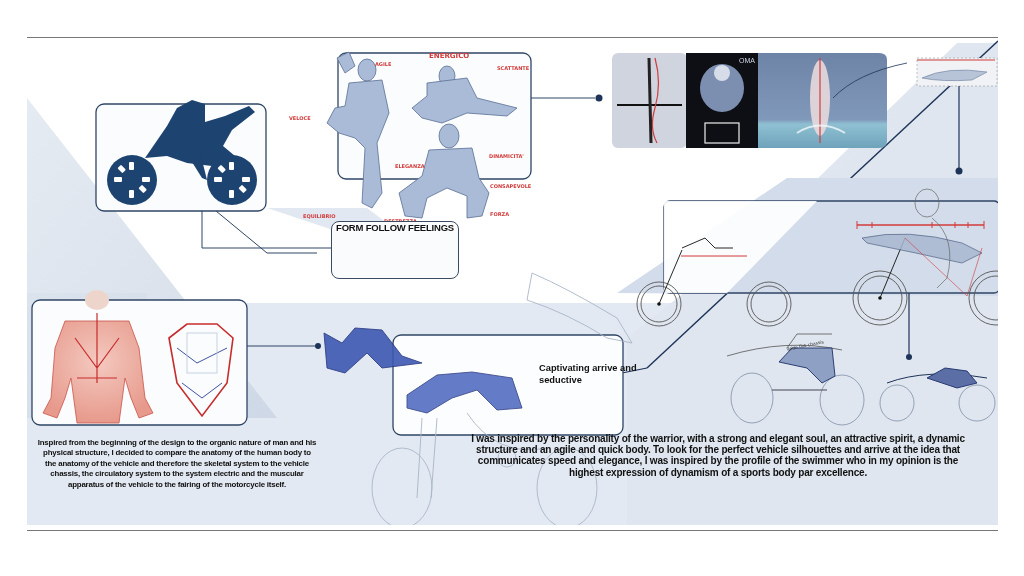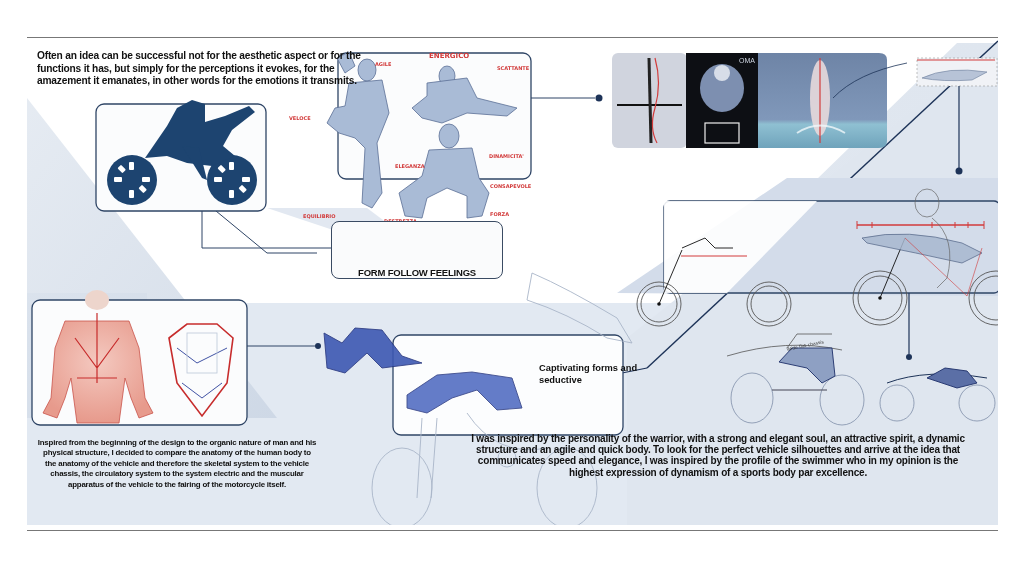--- a/index.html
+++ b/index.html
@@ -9,21 +9,21 @@
   .rule { position: absolute; left: 27px; width: 971px; height: 1px; background: #777; }
   .board { position: absolute; left: 27px; top: 38px; width: 971px; height: 487px; overflow: hidden; background: #ffffff; }
   .bg-svg { position: absolute; left: 0; top: 0; }
 
   .text-block { position: absolute; color: #111; font-weight: bold; font-family: "Liberation Sans", sans-serif; letter-spacing: -0.2px; }
   .intro { left: 10px; top: 12px; width: 330px; font-size: 10.2px; line-height: 12.6px; }
   .anatomy-text { left: 10px; top: 400px; width: 280px; font-size: 7.9px; line-height: 10.4px; text-align: center; }
   .warrior-text { left: 433px; top: 395px; width: 516px; font-size: 10px; line-height: 11.2px; text-align: center; }
 
   .panel { position: absolute; border: 1.5px solid #2f4566; border-radius: 8px; background: rgba(255,255,255,0.95); }
-  .form-box { left: 304px; top: 183px; width: 172px; height: 58px; background: #fafbfc; border-color: #3a4b63; display: flex; align-items: flex-end; justify-content: center; }
+  .form-box { left: 304px; top: 183px; width: 128px; height: 58px; background: #fafbfc; border-color: #3a4b63; display: flex; align-items: flex-start; justify-content: center; }
   .form-box span { font-size: 9.5px; font-weight: bold; color: #111; letter-spacing: -0.2px; }
 
   .captivating { position: absolute; left: 512px; top: 325px; width: 110px; font-size: 9.3px; line-height: 11.5px; font-weight: bold; color: #111; }
 
   .label-red { font-family: "DejaVu Sans", sans-serif; font-size: 5px; fill: #d23b3b; font-weight: bold; }
 </style>
 </head>
 <body>
 
 <div class="rule" style="top:37px;"></div>
@@ -209,24 +209,23 @@
         <ellipse cx="375" cy="450" rx="30" ry="40"></ellipse>
         <ellipse cx="540" cy="450" rx="30" ry="40"></ellipse>
         <path d="M395 380 L390 460 M410 380 L404 460"></path>
         <path d="M440 375 Q470 420 520 410"></path>
         <circle cx="480" cy="420" r="9"></circle>
         <path d="M505 235 Q540 250 590 280 L605 305 L580 300 Q540 275 500 262 Z"></path>
       </g>
     </g>
   </svg>
 
-  <div class="text-block intro">Often an idea can be successful not for the aesthetic aspect or for the functions it has, but simply for the perceptions it evokes, for the amazement it emanates, in other words for the emotions it transmits.</div>
 
   <div class="panel form-box">
     <span>FORM FOLLOW FEELINGS</span>
   </div>
 
-  <div class="captivating">Captivating forms and seductive</div>
+  <div class="captivating">Captivating arrive and seductive</div>
 
   <div class="text-block anatomy-text">Inspired from the beginning of the design to the organic nature of man and his physical structure, I decided to compare the anatomy of the human body to the anatomy of the vehicle and therefore the skeletal system to the vehicle chassis, the circulatory system to the system electric and the muscular apparatus of the vehicle to the fairing of the motorcycle itself.</div>
 
   <div class="text-block warrior-text">I was inspired by the personality of the warrior, with a strong and elegant soul, an attractive spirit, a dynamic structure and an agile and quick body. To look for the perfect vehicle silhouettes and arrive at the idea that communicates speed and elegance, I was inspired by the profile of the swimmer who in my opinion is the highest expression of dynamism of a sports body par excellence.</div>
 </div>
 
 </body></html>

